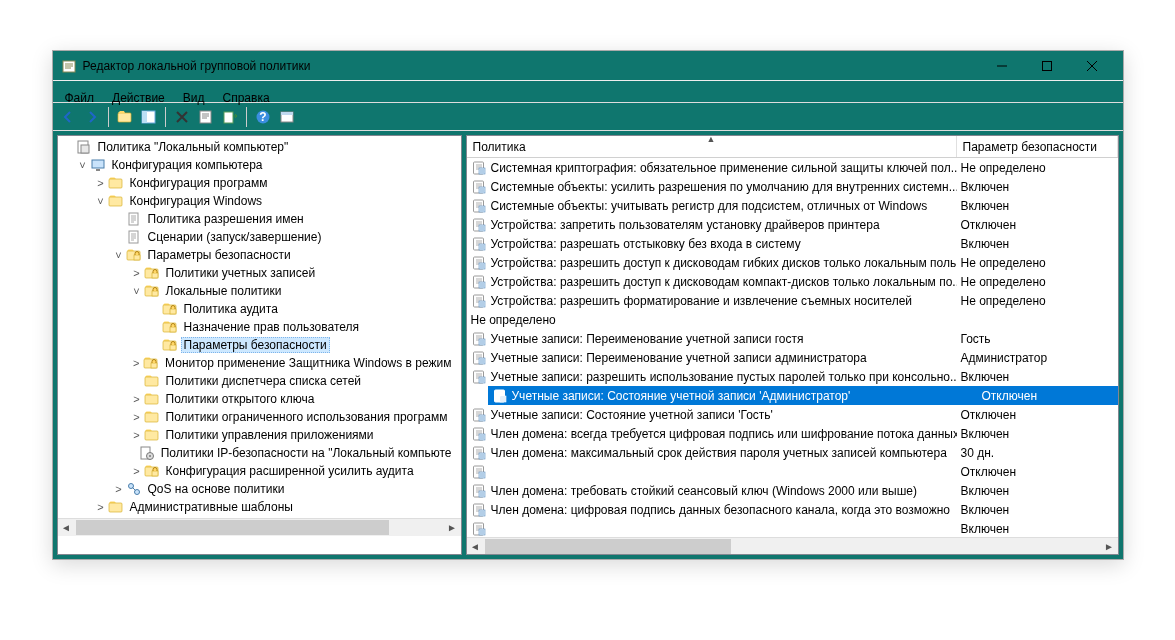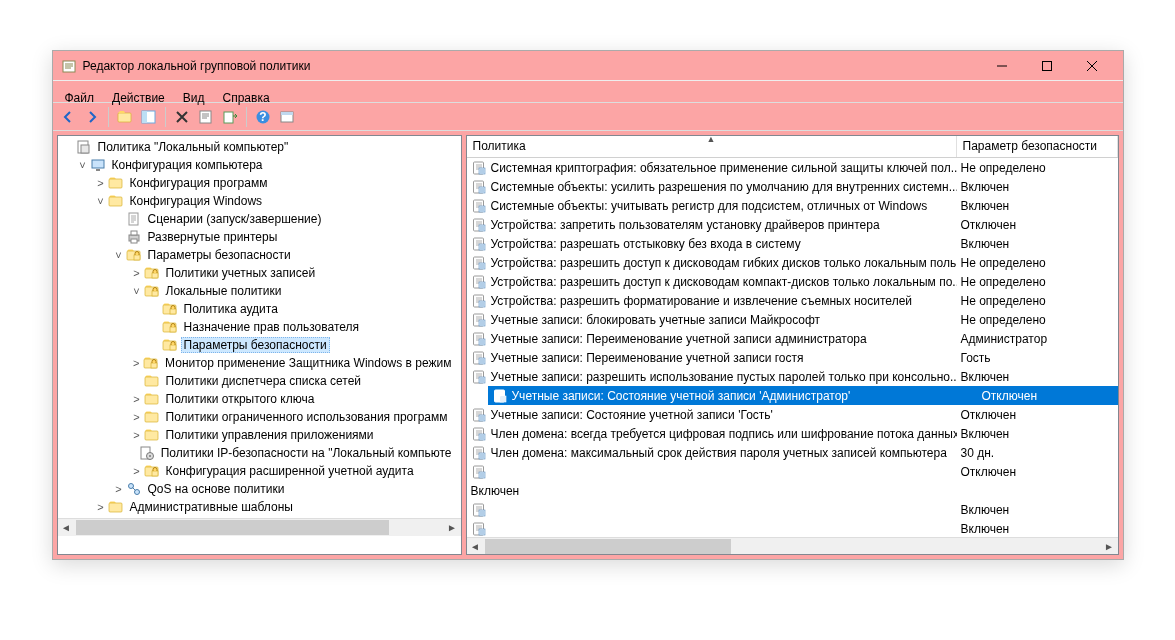--- a/index.html
+++ b/index.html
@@ -1,38 +1,38 @@
 <!DOCTYPE html>
 <html><head>
 <meta charset="utf-8">
 <style>
 * { box-sizing: border-box; margin: 0; padding: 0; font-family: "Segoe UI", Tahoma, sans-serif; font-size: 12px; }
 body { background: #fff; }
-.window { width: 1072px; height: 510px; margin: 50px auto; border: 1px solid #aaa; box-shadow: 0 5px 20px rgba(0,0,0,.15); background:#fca5a5; display:flex; flex-direction:column; }
+.window { width: 1072px; height: 510px; margin: 50px auto; border: 1px solid #aaa; box-shadow: 0 5px 20px rgba(0,0,0,.15); background:#0f766e; display:flex; flex-direction:column; }
 .titlebar { height: 30px; display:flex; align-items:center; padding: 0 8px; border-bottom: 1px solid #eee; }
 .titlebar .icon { width:16px; height:16px; margin-right:6px; display:flex; align-items:center; justify-content:center; }
 .titlebar .title { flex:1; font-size:12px; }
 .titlebar .ctl { width:45px; height:28px; display:flex; align-items:center; justify-content:center; font-family:Arial; }
 .menubar { height: 22px; display:flex; align-items:center; padding: 0 4px; border-bottom:1px solid #ddd; gap:2px;}
 .menubar .mi { padding: 0 8px; margin-top: 13px; }
 .toolbar { height: 28px; display:flex; align-items:center; padding: 0 4px; border-bottom:1px solid #ddd; gap:2px;}
 .toolbar .tb { width:22px; height:22px; display:flex; align-items:center; justify-content:center; border:1px solid transparent; }
 .toolbar .sep { width:1px; height:20px; background:#ccc; margin:0 3px; }
 .content { flex:1; display:flex; min-height:0; }
 .tree-pane { width:405px; border:1px solid #828790; margin:4px 2px 4px 4px; overflow:auto; background:#fff;}
 .list-pane { flex:1; border:1px solid #828790; margin:4px 4px 4px 2px; overflow:hidden; display:flex; flex-direction:column; background:#fff;}
 .tree { padding:2px 0; white-space:nowrap; }
 .tn { display:flex; align-items:center; height:18px; padding-right:6px;}
 .tn .ind { display:inline-block; }
 .tn .tw { width:14px; text-align:center; color:#5b5b5b; font-size:11px; cursor:pointer; font-family:Arial; }
 .tn .fic { width:16px; height:16px; display:flex; align-items:center; justify-content:center; margin-right:3px;}
 .tn .lbl { padding:1px 3px; }
 .tn.selected .lbl { background:#cde8ff; border:1px dotted #7eb4ea; padding:0 2px;}
 .list-header { display:flex; height:22px; border-bottom:1px solid #d0d0d0; background:#fff; position:relative;}
-.list-header .col { padding: 3px 6px; border-right:1px solid #e0e0e0; display:flex; align-items:flex-start; font-size:12px;}
+.list-header .col { padding: 3px 6px; border-right:1px solid #e0e0e0; display:flex; align-items:center; font-size:12px;}
 .list-header .sort { position:absolute; left:50%; top:-2px; transform:translateX(-50%); font-size:9px; color:#555;}
 .list-body { flex:1; overflow:auto; }
 .row { display:flex; height:19px; align-items:center; white-space:nowrap;}
 .row.sel { background:#0078d7; color:#fff;margin-left:21px; }
 .row.sel .ric svg rect {stroke:#fff;}
 .row.sel .ric svg path {stroke:#fff;}
 .row .c1 { width:490px; padding-left:4px; display:flex; align-items:center; overflow:hidden; text-overflow:ellipsis;}
 .row .c2 { flex:1; padding-left:4px; overflow:hidden; text-overflow:ellipsis;}
 .row .ric { width:16px; height:16px; margin-right:4px; flex-shrink:0; display:flex; align-items:center;justify-content:center;}
 .hsb { height:17px; border-top:1px solid #ddd; background:#f0f0f0; display:flex; align-items:center; }
@@ -185,33 +185,32 @@
           </div>
           <div class="tn">
             <span class="ind" style="width:54px"></span>
             <span class="tw"></span>
             <span class="fic">
               <svg width="16" height="16">
                 <rect x="3" y="2" width="9" height="12" fill="#fff" stroke="#999"></rect>
                 <path d="M5 5h5M5 7h5M5 9h5M5 11h3" stroke="#aaa"></path>
               </svg>
             </span>
+            <span class="lbl">Политика разрешения имен</span>
+          </div>
+          <div class="tn">
+            <span class="ind" style="width:54px"></span>
+            <span class="tw"></span>
+            <span class="fic">
+              <svg width="16" height="16">
+                <rect x="3" y="2" width="9" height="12" fill="#fff" stroke="#999"></rect>
+                <path d="M5 5h5M5 7h5M5 9h5M5 11h3" stroke="#aaa"></path>
+              </svg>
+            </span>
             <span class="lbl">Сценарии (запуск/завершение)</span>
-          </div>
-          <div class="tn">
-            <span class="ind" style="width:54px"></span>
-            <span class="tw"></span>
-            <span class="fic">
-              <svg width="16" height="16">
-                <rect x="3" y="6" width="10" height="6" fill="#d0d0d0" stroke="#888"></rect>
-                <rect x="5" y="2" width="6" height="4" fill="#fff" stroke="#888"></rect>
-                <rect x="5" y="10" width="6" height="4" fill="#fff" stroke="#888"></rect>
-              </svg>
-            </span>
-            <span class="lbl">Развернутые принтеры</span>
           </div>
           <div class="tn">
             <span class="ind" style="width:54px"></span>
             <span class="tw">˅</span>
             <span class="fic">
               <svg width="16" height="16" class="folder-svg">
                 <path d="M1 4l1.5-1.5h4L8 4"></path>
                 <rect x="1" y="4" width="13" height="9" rx="1"></rect>
                 <rect x="8" y="8" width="6" height="5" fill="#f0c040" stroke="#b08010" stroke-width=".5"></rect>
                 <path d="M9 8v-1.5a2 2 0 0 1 4 0V8" fill="none" stroke="#b08010" stroke-width="1"></path>
@@ -357,21 +356,21 @@
             <span class="ind" style="width:72px"></span>
             <span class="tw">˃</span>
             <span class="fic">
               <svg width="16" height="16" class="folder-svg">
                 <path d="M1 4l1.5-1.5h4L8 4"></path>
                 <rect x="1" y="4" width="13" height="9" rx="1"></rect>
                 <rect x="8" y="8" width="6" height="5" fill="#f0c040" stroke="#b08010" stroke-width=".5"></rect>
                 <path d="M9 8v-1.5a2 2 0 0 1 4 0V8" fill="none" stroke="#b08010" stroke-width="1"></path>
               </svg>
             </span>
-            <span class="lbl">Конфигурация расширенной учетной аудита</span>
+            <span class="lbl">Конфигурация расширенной усилить аудита</span>
           </div>
           <div class="tn">
             <span class="ind" style="width:54px"></span>
             <span class="tw">˃</span>
             <span class="fic">
               <svg width="16" height="16">
                 <circle cx="5" cy="5" r="2.5" fill="#c9e3fb" stroke="#4a7eab"></circle>
                 <circle cx="11" cy="11" r="2.5" fill="#c9e3fb" stroke="#4a7eab"></circle>
                 <path d="M6.5 6.5l3 3" stroke="#4a7eab"></path>
               </svg>
@@ -516,71 +515,60 @@
                   <path d="M5 5h6M5 7h6M5 9h4" stroke="#b0b0b0"></path>
                   <rect x="8" y="8" width="6" height="6" fill="#d8e8f8" stroke="#6090c0" stroke-width=".6"></rect>
                   <path d="M9 10h4M9 12h4" stroke="#6090c0" stroke-width=".6"></path>
                 </svg>
               </span>
               <span>Устройства: разрешить форматирование и извлечение съемных носителей</span>
             </div>
             <div class="c2">Не определено</div>
           </div>
           <div class="row">
-            <div class="c1">
-              <span class="ric">
-                <svg width="16" height="16">
-                  <rect x="2.5" y="2" width="10" height="12" rx="1" fill="#fefefe" stroke="#9a9a9a"></rect>
-                  <path d="M5 5h6M5 7h6M5 9h4" stroke="#b0b0b0"></path>
-                  <rect x="8" y="8" width="6" height="6" fill="#d8e8f8" stroke="#6090c0" stroke-width=".6"></rect>
-                  <path d="M9 10h4M9 12h4" stroke="#6090c0" stroke-width=".6"></path>
-                </svg>
-              </span>
-              <span>Учетные записи: блокировать учетные записи Майкрософт</span>
-            </div>
             <div class="c2">Не определено</div>
           </div>
           <div class="row">
             <div class="c1">
               <span class="ric">
                 <svg width="16" height="16">
                   <rect x="2.5" y="2" width="10" height="12" rx="1" fill="#fefefe" stroke="#9a9a9a"></rect>
                   <path d="M5 5h6M5 7h6M5 9h4" stroke="#b0b0b0"></path>
                   <rect x="8" y="8" width="6" height="6" fill="#d8e8f8" stroke="#6090c0" stroke-width=".6"></rect>
                   <path d="M9 10h4M9 12h4" stroke="#6090c0" stroke-width=".6"></path>
                 </svg>
               </span>
+              <span>Учетные записи: Переименование учетной записи гостя</span>
+            </div>
+            <div class="c2">Гость</div>
+          </div>
+          <div class="row">
+            <div class="c1">
+              <span class="ric">
+                <svg width="16" height="16">
+                  <rect x="2.5" y="2" width="10" height="12" rx="1" fill="#fefefe" stroke="#9a9a9a"></rect>
+                  <path d="M5 5h6M5 7h6M5 9h4" stroke="#b0b0b0"></path>
+                  <rect x="8" y="8" width="6" height="6" fill="#d8e8f8" stroke="#6090c0" stroke-width=".6"></rect>
+                  <path d="M9 10h4M9 12h4" stroke="#6090c0" stroke-width=".6"></path>
+                </svg>
+              </span>
               <span>Учетные записи: Переименование учетной записи администратора</span>
             </div>
             <div class="c2">Администратор</div>
           </div>
           <div class="row">
             <div class="c1">
               <span class="ric">
                 <svg width="16" height="16">
                   <rect x="2.5" y="2" width="10" height="12" rx="1" fill="#fefefe" stroke="#9a9a9a"></rect>
                   <path d="M5 5h6M5 7h6M5 9h4" stroke="#b0b0b0"></path>
                   <rect x="8" y="8" width="6" height="6" fill="#d8e8f8" stroke="#6090c0" stroke-width=".6"></rect>
                   <path d="M9 10h4M9 12h4" stroke="#6090c0" stroke-width=".6"></path>
                 </svg>
               </span>
-              <span>Учетные записи: Переименование учетной записи гостя</span>
-            </div>
-            <div class="c2">Гость</div>
-          </div>
-          <div class="row">
-            <div class="c1">
-              <span class="ric">
-                <svg width="16" height="16">
-                  <rect x="2.5" y="2" width="10" height="12" rx="1" fill="#fefefe" stroke="#9a9a9a"></rect>
-                  <path d="M5 5h6M5 7h6M5 9h4" stroke="#b0b0b0"></path>
-                  <rect x="8" y="8" width="6" height="6" fill="#d8e8f8" stroke="#6090c0" stroke-width=".6"></rect>
-                  <path d="M9 10h4M9 12h4" stroke="#6090c0" stroke-width=".6"></path>
-                </svg>
-              </span>
               <span>Учетные записи: разрешить использование пустых паролей только при консольно...</span>
             </div>
             <div class="c2">Включен</div>
           </div>
           <div class="row sel">
             <div class="c1">
               <span class="ric">
                 <svg width="16" height="16">
                   <rect x="2.5" y="2" width="10" height="12" rx="1" fill="#fefefe" stroke="#9a9a9a"></rect>
                   <path d="M5 5h6M5 7h6M5 9h4" stroke="#b0b0b0"></path>
@@ -641,32 +629,44 @@
                   <rect x="2.5" y="2" width="10" height="12" rx="1" fill="#fefefe" stroke="#9a9a9a"></rect>
                   <path d="M5 5h6M5 7h6M5 9h4" stroke="#b0b0b0"></path>
                   <rect x="8" y="8" width="6" height="6" fill="#d8e8f8" stroke="#6090c0" stroke-width=".6"></rect>
                   <path d="M9 10h4M9 12h4" stroke="#6090c0" stroke-width=".6"></path>
                 </svg>
               </span>
             </div>
             <div class="c2">Отключен</div>
           </div>
           <div class="row">
-            <div class="c2">Включен</div>
-          </div>
-          <div class="row">
-            <div class="c1">
-              <span class="ric">
-                <svg width="16" height="16">
-                  <rect x="2.5" y="2" width="10" height="12" rx="1" fill="#fefefe" stroke="#9a9a9a"></rect>
-                  <path d="M5 5h6M5 7h6M5 9h4" stroke="#b0b0b0"></path>
-                  <rect x="8" y="8" width="6" height="6" fill="#d8e8f8" stroke="#6090c0" stroke-width=".6"></rect>
-                  <path d="M9 10h4M9 12h4" stroke="#6090c0" stroke-width=".6"></path>
-                </svg>
-              </span>
+            <div class="c1">
+              <span class="ric">
+                <svg width="16" height="16">
+                  <rect x="2.5" y="2" width="10" height="12" rx="1" fill="#fefefe" stroke="#9a9a9a"></rect>
+                  <path d="M5 5h6M5 7h6M5 9h4" stroke="#b0b0b0"></path>
+                  <rect x="8" y="8" width="6" height="6" fill="#d8e8f8" stroke="#6090c0" stroke-width=".6"></rect>
+                  <path d="M9 10h4M9 12h4" stroke="#6090c0" stroke-width=".6"></path>
+                </svg>
+              </span>
+              <span>Член домена: требовать стойкий сеансовый ключ (Windows 2000 или выше)</span>
+            </div>
+            <div class="c2">Включен</div>
+          </div>
+          <div class="row">
+            <div class="c1">
+              <span class="ric">
+                <svg width="16" height="16">
+                  <rect x="2.5" y="2" width="10" height="12" rx="1" fill="#fefefe" stroke="#9a9a9a"></rect>
+                  <path d="M5 5h6M5 7h6M5 9h4" stroke="#b0b0b0"></path>
+                  <rect x="8" y="8" width="6" height="6" fill="#d8e8f8" stroke="#6090c0" stroke-width=".6"></rect>
+                  <path d="M9 10h4M9 12h4" stroke="#6090c0" stroke-width=".6"></path>
+                </svg>
+              </span>
+              <span>Член домена: цифровая подпись данных безопасного канала, когда это возможно</span>
             </div>
             <div class="c2">Включен</div>
           </div>
           <div class="row">
             <div class="c1">
               <span class="ric">
                 <svg width="16" height="16">
                   <rect x="2.5" y="2" width="10" height="12" rx="1" fill="#fefefe" stroke="#9a9a9a"></rect>
                   <path d="M5 5h6M5 7h6M5 9h4" stroke="#b0b0b0"></path>
                   <rect x="8" y="8" width="6" height="6" fill="#d8e8f8" stroke="#6090c0" stroke-width=".6"></rect>

